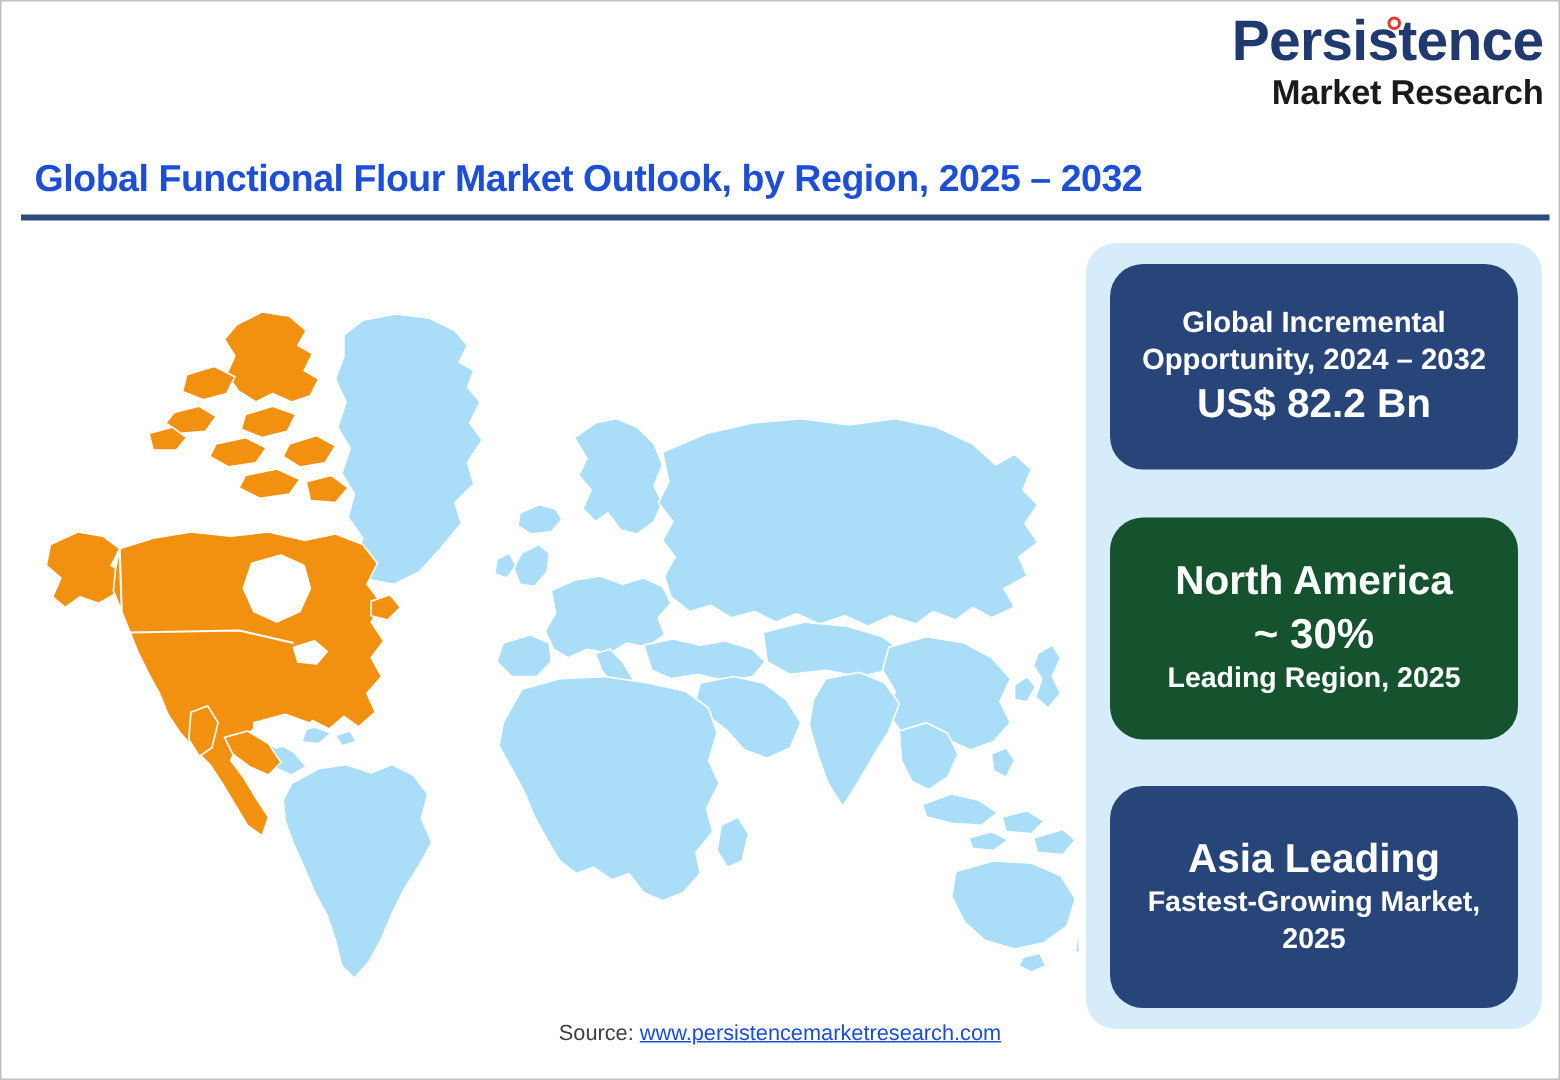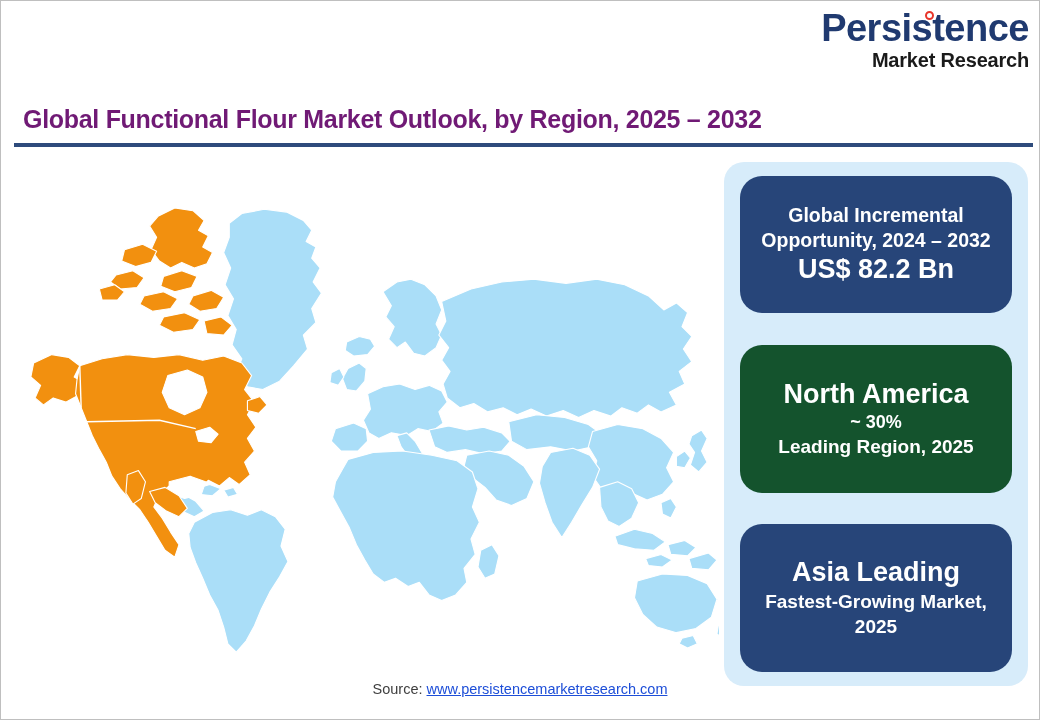--- a/index.html
+++ b/index.html
@@ -42,36 +42,36 @@
     width: 9px;
     height: 9px;
     border: 2.5px solid #e8352a;
     border-radius: 50%;
     box-sizing: border-box;
     position: absolute;
     top: 2px;
     left: 118px;
   }
   .logo-sub {
-    font-size: 20px;
+    font-size: 23px;
     font-weight: bold;
     color: #1a1a1a;
     margin-top: 3px;
     letter-spacing: -0.2px;
     white-space: nowrap;
   }
 
   
   .title {
     position: absolute;
     left: 22px;
     top: 104px;
     font-size: 25px;
     font-weight: bold;
-    color: #701a75;
+    color: #1d4ed8;
     letter-spacing: -0.3px;
     white-space: nowrap;
   }
   .title-rule {
     position: absolute;
     left: 13px;
     top: 142px;
     width: 1019px;
     height: 4px;
     background: #2e4b7c;
@@ -122,21 +122,21 @@
   .card-1 { height: 137px; padding: 6px 14px; }
   .card-2 { height: 148px; padding: 6px 14px; }
   .card-3 { height: 148px; padding: 6px 14px; }
 
   .c-line-label {
     font-size: 19.5px;
     font-weight: bold;
     line-height: 1.28;
   }
   .c-line-big {
-    font-size: 18px;
+    font-size: 28px;
     font-weight: bold;
     line-height: 1.3;
   }
   .c-line-huge {
     font-size: 27px;
     font-weight: bold;
     line-height: 1.25;
   }
   .c-line-sub {
     font-size: 19px;

